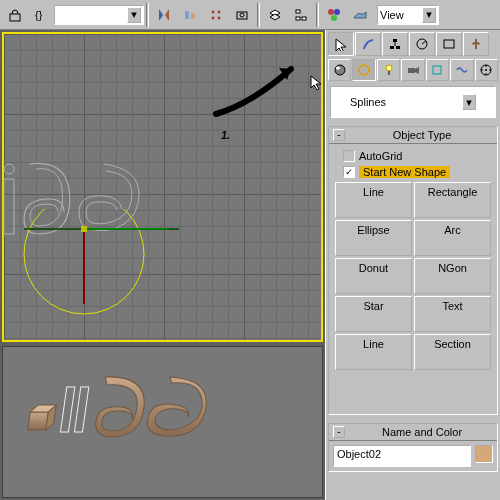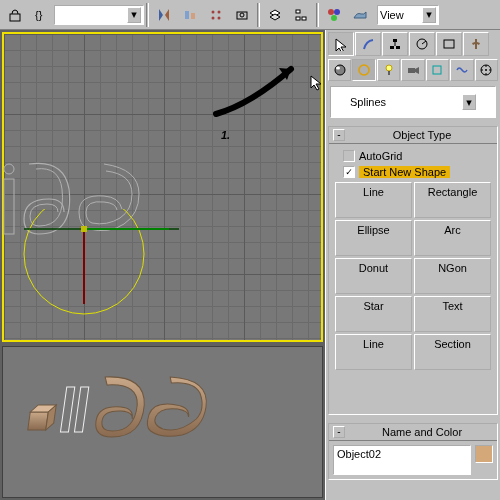--- a/index.html
+++ b/index.html
@@ -27,21 +27,21 @@
 .rollhdr{background:#c0c0c0;display:flex;align-items:center;padding:2px 4px;border-bottom:1px solid #808080}
 .minus{width:12px;height:12px;border:1px outset #fff;background:#c0c0c0;display:flex;align-items:center;justify-content:center;margin-right:6px;font-size:10px;line-height:1}
 .rolltitle{flex:1;text-align:center}
 .rollbody{padding:4px}
 .chkrow{display:flex;padding:2px 10px}
 .chk{width:12px;height:12px;border:1px inset #fff;background:#fff;margin-right:4px;display:flex;align-items:center;justify-content:center;font-size:9px}
 .hilite{background:#eab308;padding:0 4px}
 .btngrid{display:grid;grid-template-columns:1fr 1fr;gap:2px;padding:2px}
 .objbtn{height:36px;border:1px outset #fff;background:#c0c0c0;text-align:center;line-height:18px;cursor:pointer}
 .nameinput{display:flex;padding:4px;gap:4px}
-.txtfield{flex:1;height:30px;border:1px inset #fff;background:#fff;padding:0 3px;line-height:16px}
+.txtfield{flex:1;height:22px;border:1px inset #fff;background:#fff;padding:0 3px;line-height:16px}
 .swatch{width:18px;height:18px;border:1px inset #fff;background:#d4a878}
 .annotation{position:absolute;top:20px;right:10px;pointer-events:none;z-index:10}
 .arrow{stroke:#000;stroke-width:6;fill:none;stroke-linecap:round}
 .cursor{position:absolute;top:40px;right:-6px;z-index:11}
 svg{display:block}
 </style>
 </head>
 <body>
 
 <div class="toolbar">

